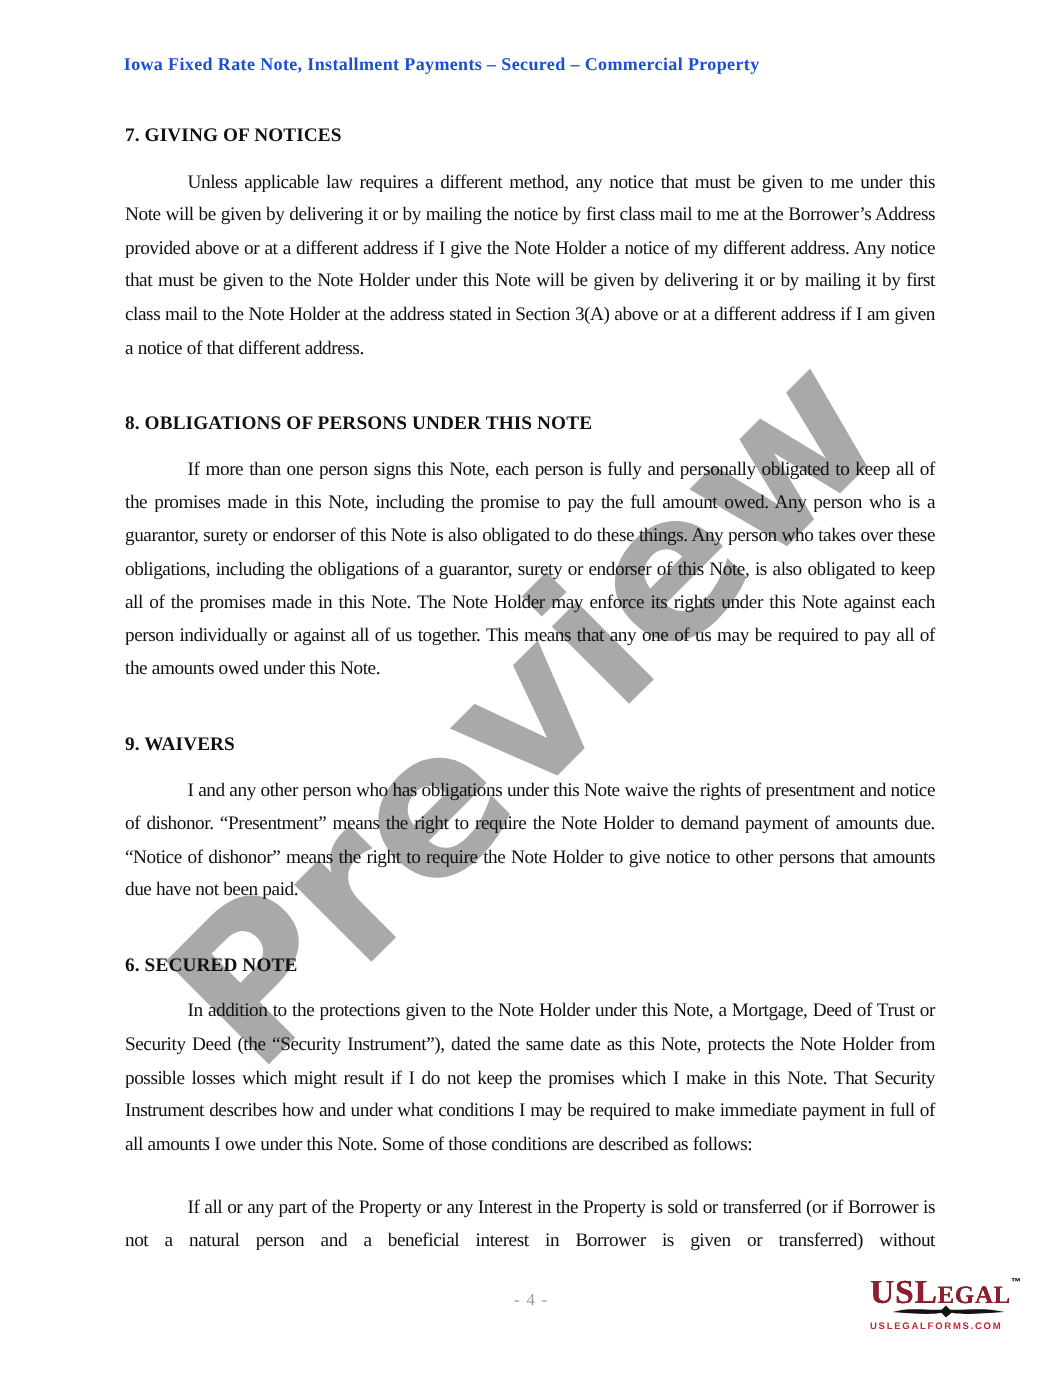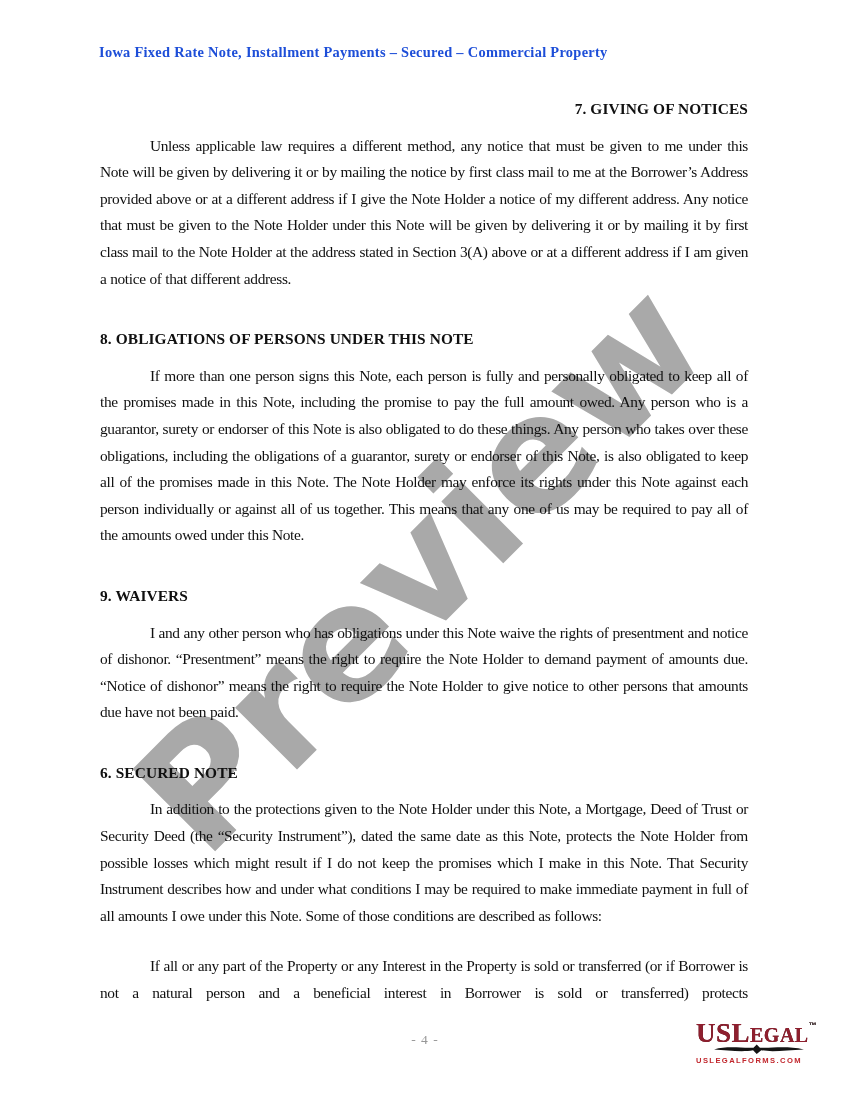--- a/index.html
+++ b/index.html
@@ -43,21 +43,21 @@
     color: #101010;
     font-size: 15.4px;
   }
   .content h2 {
     font-size: 15.4px;
     font-weight: bold;
     line-height: 26.6px;
     margin: 34px 0 10px 0;
     letter-spacing: 0.1px;
   }
-  .content h2.first { margin-top: 0; text-align: right; }
+  .content h2.first { margin-top: 0; }
   .content p {
     margin: 0;
     line-height: 26.6px;
     text-align: justify;
     text-indent: 50px;
     letter-spacing: -0.35px;
     word-spacing: 0.2px;
   }
   .content p.cont { margin-top: 24px; text-align-last: justify; }
   .page-number {
@@ -120,21 +120,21 @@
     <p>Unless applicable law requires a different method, any notice that must be given to me under this Note will be given by delivering it or by mailing the notice by first class mail to me at the Borrower’s Address provided above or at a different address if I give the Note Holder a notice of my different address. Any notice that must be given to the Note Holder under this Note will be given by delivering it or by mailing it by first class mail to the Note Holder at the address stated in Section 3(A) above or at a different address if I am given a notice of that different address.</p>
 
     <h2>8. OBLIGATIONS OF PERSONS UNDER THIS NOTE</h2>
     <p>If more than one person signs this Note, each person is fully and personally obligated to keep all of the promises made in this Note, including the promise to pay the full amount owed. Any person who is a guarantor, surety or endorser of this Note is also obligated to do these things. Any person who takes over these obligations, including the obligations of a guarantor, surety or endorser of this Note, is also obligated to keep all of the promises made in this Note. The Note Holder may enforce its rights under this Note against each person individually or against all of us together. This means that any one of us may be required to pay all of the amounts owed under this Note.</p>
 
     <h2>9. WAIVERS</h2>
     <p>I and any other person who has obligations under this Note waive the rights of presentment and notice of dishonor. “Presentment” means the right to require the Note Holder to demand payment of amounts due. “Notice of dishonor” means the right to require the Note Holder to give notice to other persons that amounts due have not been paid.</p>
 
     <h2>6. SECURED NOTE</h2>
     <p>In addition to the protections given to the Note Holder under this Note, a Mortgage, Deed of Trust or Security Deed (the “Security Instrument”), dated the same date as this Note, protects the Note Holder from possible losses which might result if I do not keep the promises which I make in this Note. That Security Instrument describes how and under what conditions I may be required to make immediate payment in full of all amounts I owe under this Note. Some of those conditions are described as follows:</p>
-    <p class="cont">If all or any part of the Property or any Interest in the Property is sold or transferred (or if Borrower is not a natural person and a beneficial interest in Borrower is sold or transferred) protects</p>
+    <p class="cont">If all or any part of the Property or any Interest in the Property is sold or transferred (or if Borrower is not a natural person and a beneficial interest in Borrower is given or transferred) without</p>
 
   </div>
 
   <div class="page-number">- 4 -</div>
 
   <div class="logo">
     <div class="logo-word"><span class="lg">USL</span><span class="sm">EGAL</span><span class="tm">™</span></div>
     <svg class="eagle" width="96" height="11" viewBox="0 0 100 12" aria-hidden="true">
       <path d="M1,6 C16,1.5 33,5 44,4 L47.5,0.5 L51,4 C62,5 79,1.5 99,6
                C80,7 63,9 52.5,6.8 L47.5,11 L43.5,6.8

